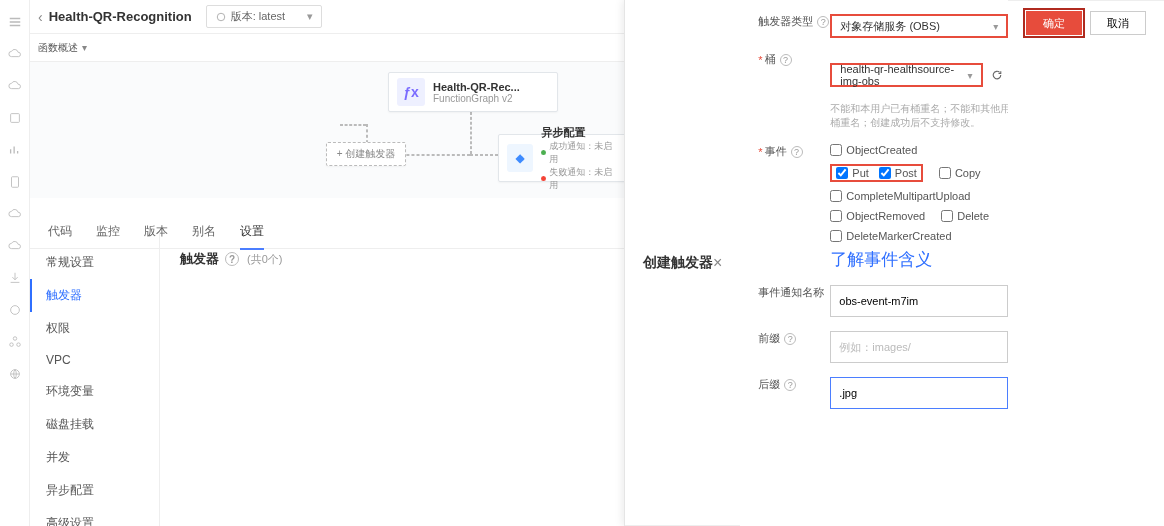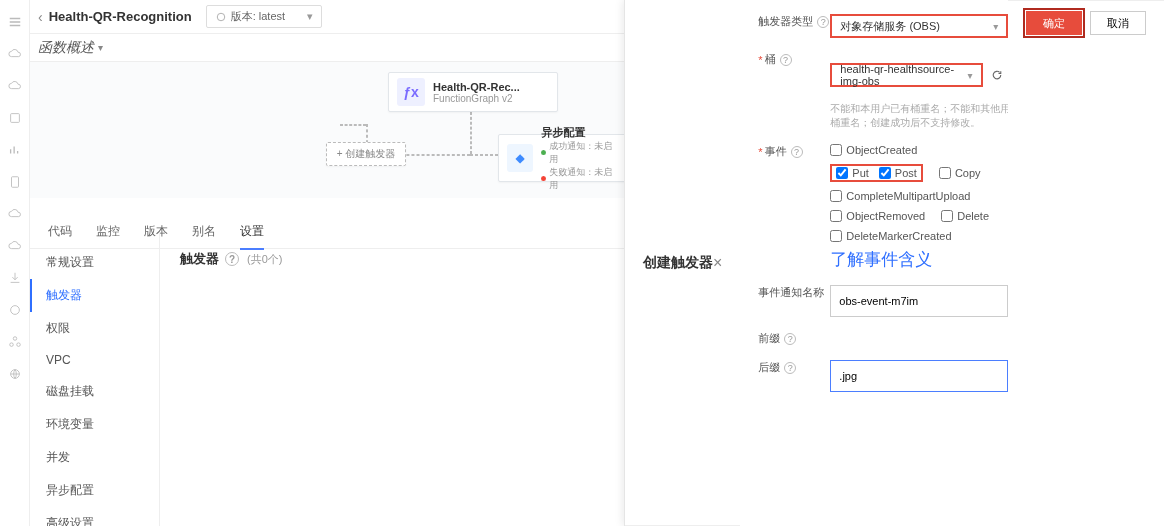--- a/index.html
+++ b/index.html
@@ -12,21 +12,21 @@
 
 
 .topbar { position: absolute; left: 30px; top: 0; right: 0; height: 34px; border-bottom: 1px solid #eee; display: flex; align-items: center; padding: 0 8px; }
 .topbar .back { color: #888; margin-right: 6px; font-size: 14px; }
 .topbar .crumb { font-weight: 600; font-size: 13px; color: #333; }
 .topbar .ver { margin-left: 14px; border: 1px solid #ddd; border-radius: 2px; padding: 3px 8px; display: flex; align-items: center; font-size: 11px; color: #666; }
 .topbar .ver .chev { margin-left: 22px; color: #999; }
 
 
 .secrow { position: absolute; left: 30px; top: 34px; right: 0; height: 28px; display: flex; align-items: center; padding: 0 8px; border-bottom: 1px solid #eee; }
-.secrow .lbl { font-size: 14px; color: #555; font-style: italic; }
+.secrow .lbl { font-size: 10px; color: #555; }
 .secrow .chev { margin-left: 4px; font-size: 10px; color: #888; }
 
 
 .canvas { position: absolute; left: 30px; top: 62px; right: 0; height: 136px; background: #fafbfc; }
 .node { position: absolute; background: #fff; border: 1px solid #e2e6ea; border-radius: 2px; display: flex; align-items: center; box-shadow: 0 1px 2px rgba(0,0,0,0.04); }
 .node.fn { left: 358px; top: 10px; width: 170px; height: 40px; padding: 4px 8px; }
 .node.fn .ic { width: 28px; height: 28px; background: #eef0ff; border-radius: 3px; display: flex; align-items: center; justify-content: center; color: #7a6bff; font-weight: bold; font-size: 14px; margin-right: 8px; }
 .node.fn .tt { font-size: 11px; font-weight: 600; color: #333; }
 .node.fn .st { font-size: 10px; color: #999; }
 .node.add { left: 296px; top: 80px; width: 80px; height: 24px; border: 1px dashed #bbb; font-size: 10px; color: #888; justify-content: center; }
@@ -213,22 +213,22 @@
   <div class="tab">别名</div>
   <div class="tab active">设置</div>
 </div>
 
 <div class="settings">
   <div class="setnav">
     <div class="si">常规设置</div>
     <div class="si active">触发器</div>
     <div class="si">权限</div>
     <div class="si">VPC</div>
+    <div class="si">环境变量</div>
     <div class="si">磁盘挂载</div>
-    <div class="si">环境变量</div>
     <div class="si">并发</div>
     <div class="si">异步配置</div>
     <div class="si">高级设置</div>
   </div>
   <div class="setmain">
     <div class="hd">
       <span>触发器</span>
       <span class="q">?</span>
       <span class="cnt">(共0个)</span>
     </div>
@@ -330,20 +330,21 @@
           <span>事件通知名称</span>
         </div>
       <div class="fctrl"><input class="inp" value="obs-event-m7im" style=""></div>
     </div>
 
     <div class="frow">
       <div class="flab">
           <span>前缀</span>
           <span class="q">?</span>
         </div>
+      <div class="fctrl"><input class="inp" placeholder="例如：images/" style=""></div>
     </div>
 
     <div class="frow">
       <div class="flab">
           <span>后缀</span>
           <span class="q">?</span>
         </div>
       <div class="fctrl"><input class="inp focus" value=".jpg" style=""></div>
     </div>
 

